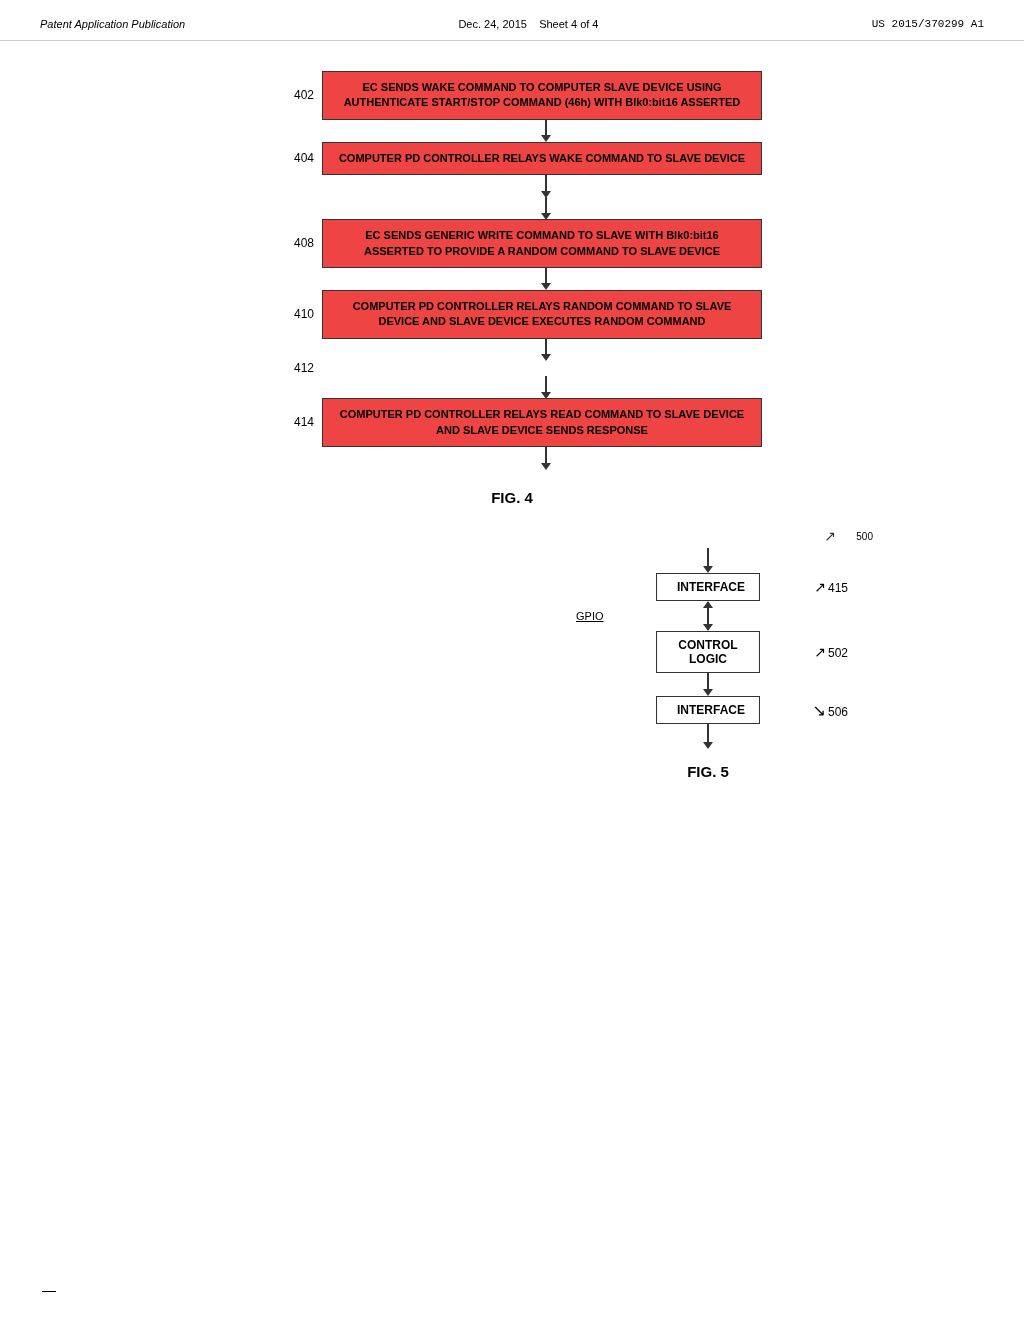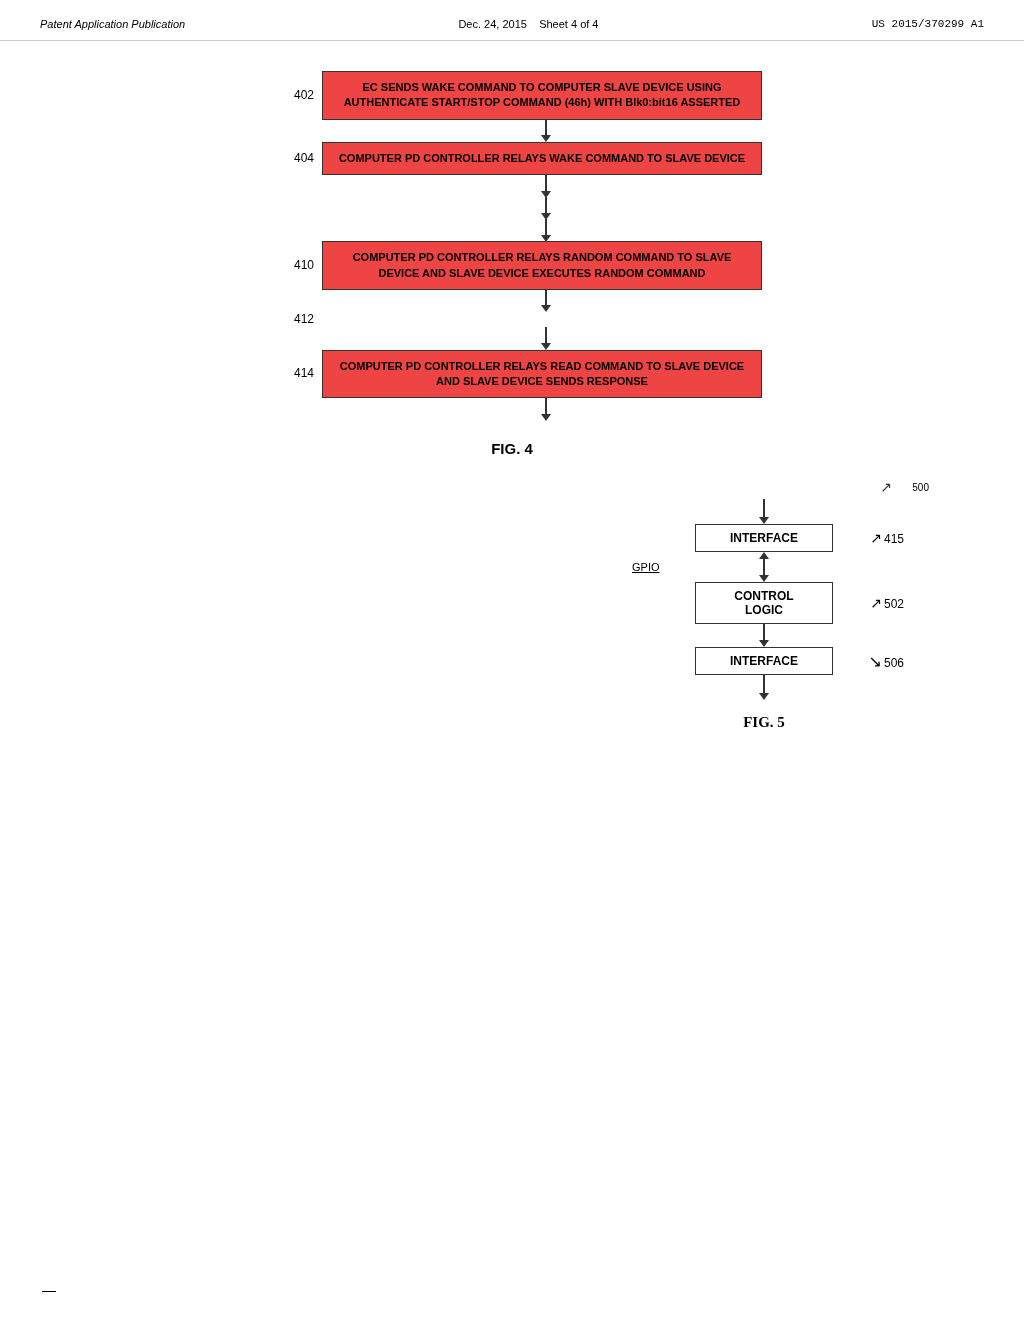--- a/index.html
+++ b/index.html
@@ -20,21 +20,21 @@
       padding: 18px 40px 10px 40px;
       border-bottom: 1px solid #ccc;
       font-size: 11px;
     }
     .header-left { font-style: italic; }
     .header-center { text-align: center; }
     .header-right { text-align: right; font-family: Liberation Mono, monospace; }
 
     
     .main-content {
-      padding: 30px 40px;
+      padding: 30px 96px;
       position: relative;
     }
 
     
     .flowchart {
       display: flex;
       flex-direction: column;
       align-items: center;
       margin: 0 auto;
       width: 500px;
@@ -106,30 +106,30 @@
       margin-top: 20px;
       font-family: Arial, Helvetica, sans-serif;
     }
 
     .fig5-box {
       border: 1px solid #333;
       text-align: center;
       font-size: 12px;
       font-weight: bold;
       padding: 6px 20px;
-      width: 138px;
+      width: 104px;
       background: #fff;
     }
 
     .fig5-caption {
       text-align: center;
       font-size: 15px;
       font-weight: bold;
       margin-top: 14px;
-      font-family: Liberation Serif, serif;
+      font-family: Liberation Sans, sans-serif;
     }
 
     .fig5-wrapper {
       position: relative;
       width: 280px;
     }
   </style>
 </head>
 <body>
 
@@ -171,20 +171,24 @@
     </div>
 
 
     <div class="flow-arrow">
       <div class="arrow-down">
         <div class="arrow-stem"></div>
         <div class="arrow-head"></div>
       </div>
     </div>
 
+    <div class="flow-row">
+      <div class="flow-label">408</div>
+      <div class="flow-box">EC SENDS GENERIC WRITE COMMAND TO SLAVE WITH Blk0:bit16 ASSERTED TO PROVIDE A RANDOM COMMAND TO SLAVE DEVICE</div>
+    </div>
 
     <div class="flow-arrow">
       <div class="arrow-down">
         <div class="arrow-stem"></div>
         <div class="arrow-head"></div>
       </div>
     </div>
 
     <div class="flow-row">
       <div class="flow-label">410</div>

